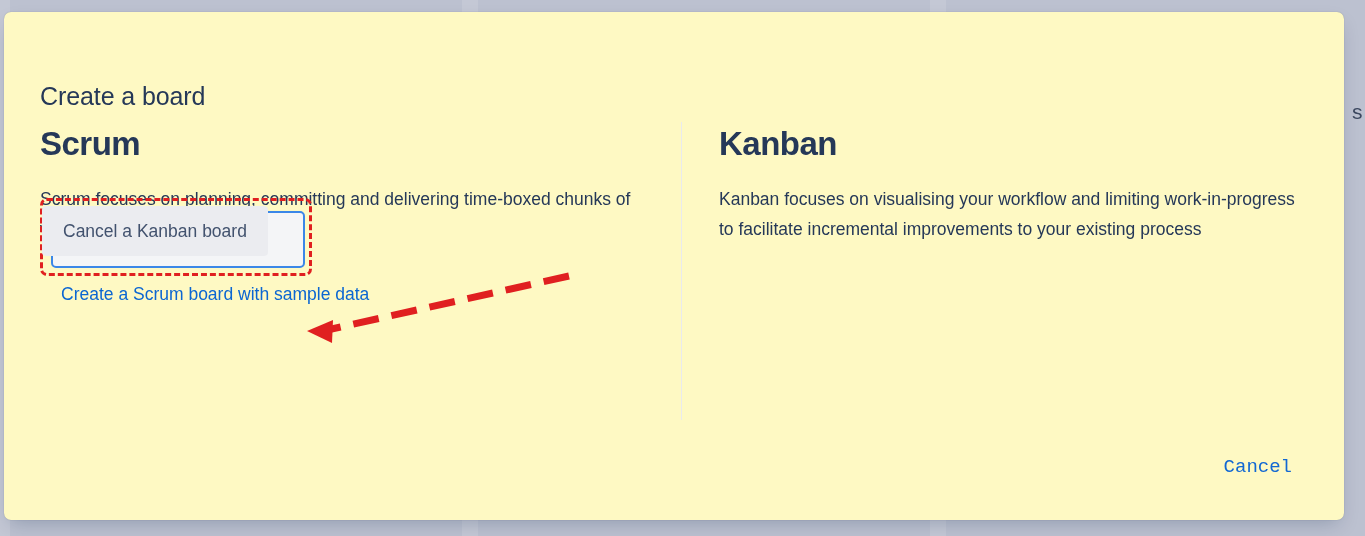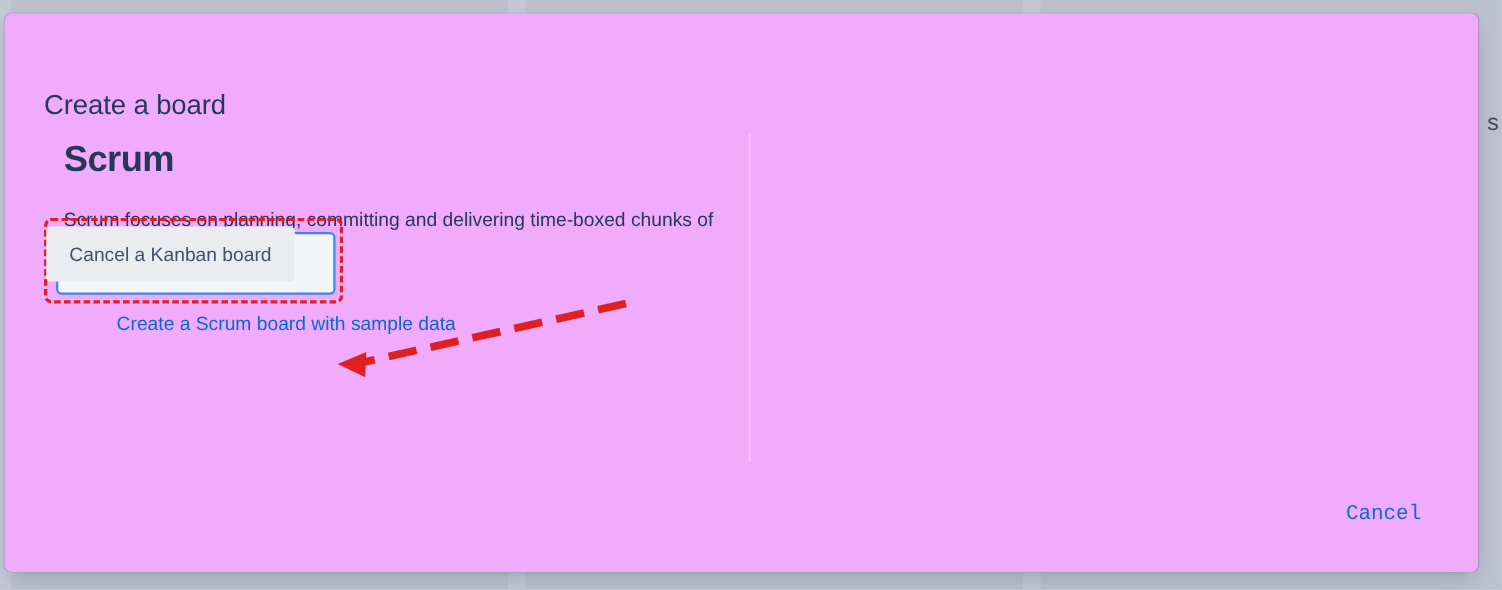--- a/index.html
+++ b/index.html
@@ -44,21 +44,21 @@
     opacity: .85;
   }
 
   
   #modal {
     position: absolute;
     left: 4px;
     top: 12px;
     width: 1340px;
     height: 508px;
-    background: #f0abfc;
+    background: #fef9c3;
     border-radius: 7px;
     box-shadow: 0 0 1px rgba(9,30,66,.31), 0 8px 20px -6px rgba(9,30,66,.25);
     box-sizing: border-box;
     padding: 0;
     overflow: hidden;
   }
 
   #modal-title {
     position: absolute;
     left: 36px;
@@ -70,21 +70,20 @@
     line-height: 30px;
   }
 
   
   #columns {
     position: absolute;
     left: 0;
     top: 104px;
     width: 100%;
     display: flex;
-    padding-left: 18px;
   }
   .board-col {
     box-sizing: border-box;
     position: relative;
   }
   .board-col.scrum  { width: 677px; padding: 0 40px 0 36px; }
   .board-col.kanban { width: 663px; padding: 0 40px 0 38px; }
 
   #col-divider {
     position: absolute;
@@ -174,21 +173,20 @@
   }
 
   .sample-link {
     position: absolute;
     font-size: 17.5px;
     line-height: 20px;
     color: #0b66d2;
     text-decoration: none;
     cursor: pointer;
     white-space: nowrap;
-    margin-left: 45px;
   }
   #scrum-sample-link  { left: 57px;  top: 272px; }
   #kanban-sample-link { left: 723px; top: 272px; }
 
   
   #red-arrow {
     position: absolute;
     left: 295px;
     top: 250px;
     width: 285px;
@@ -228,20 +226,24 @@
 
   <div id="col-divider"></div>
 
   <div id="columns">
 
     <section class="board-col scrum">
       <h2 class="col-heading">Scrum</h2>
       <p class="col-desc">Scrum focuses on planning, committing and delivering time-boxed chunks of work called Sprints</p>
     </section>
 
+    <section class="board-col kanban">
+      <h2 class="col-heading">Kanban</h2>
+      <p class="col-desc">Kanban focuses on visualising your workflow and limiting work-in-progress to facilitate incremental improvements to your existing process</p>
+    </section>
   </div>
 
   <div id="scrum-btn-wrap">
     <button id="create-scrum-board-button">Create a Scrum board</button>
     <div id="scrum-annotation-box"></div>
   </div>
 
   <a class="sample-link" id="scrum-sample-link">Create a Scrum board with sample data</a>
 
   <button class="plain-btn" id="create-kanban-board-button">Cancel a Kanban board</button>

